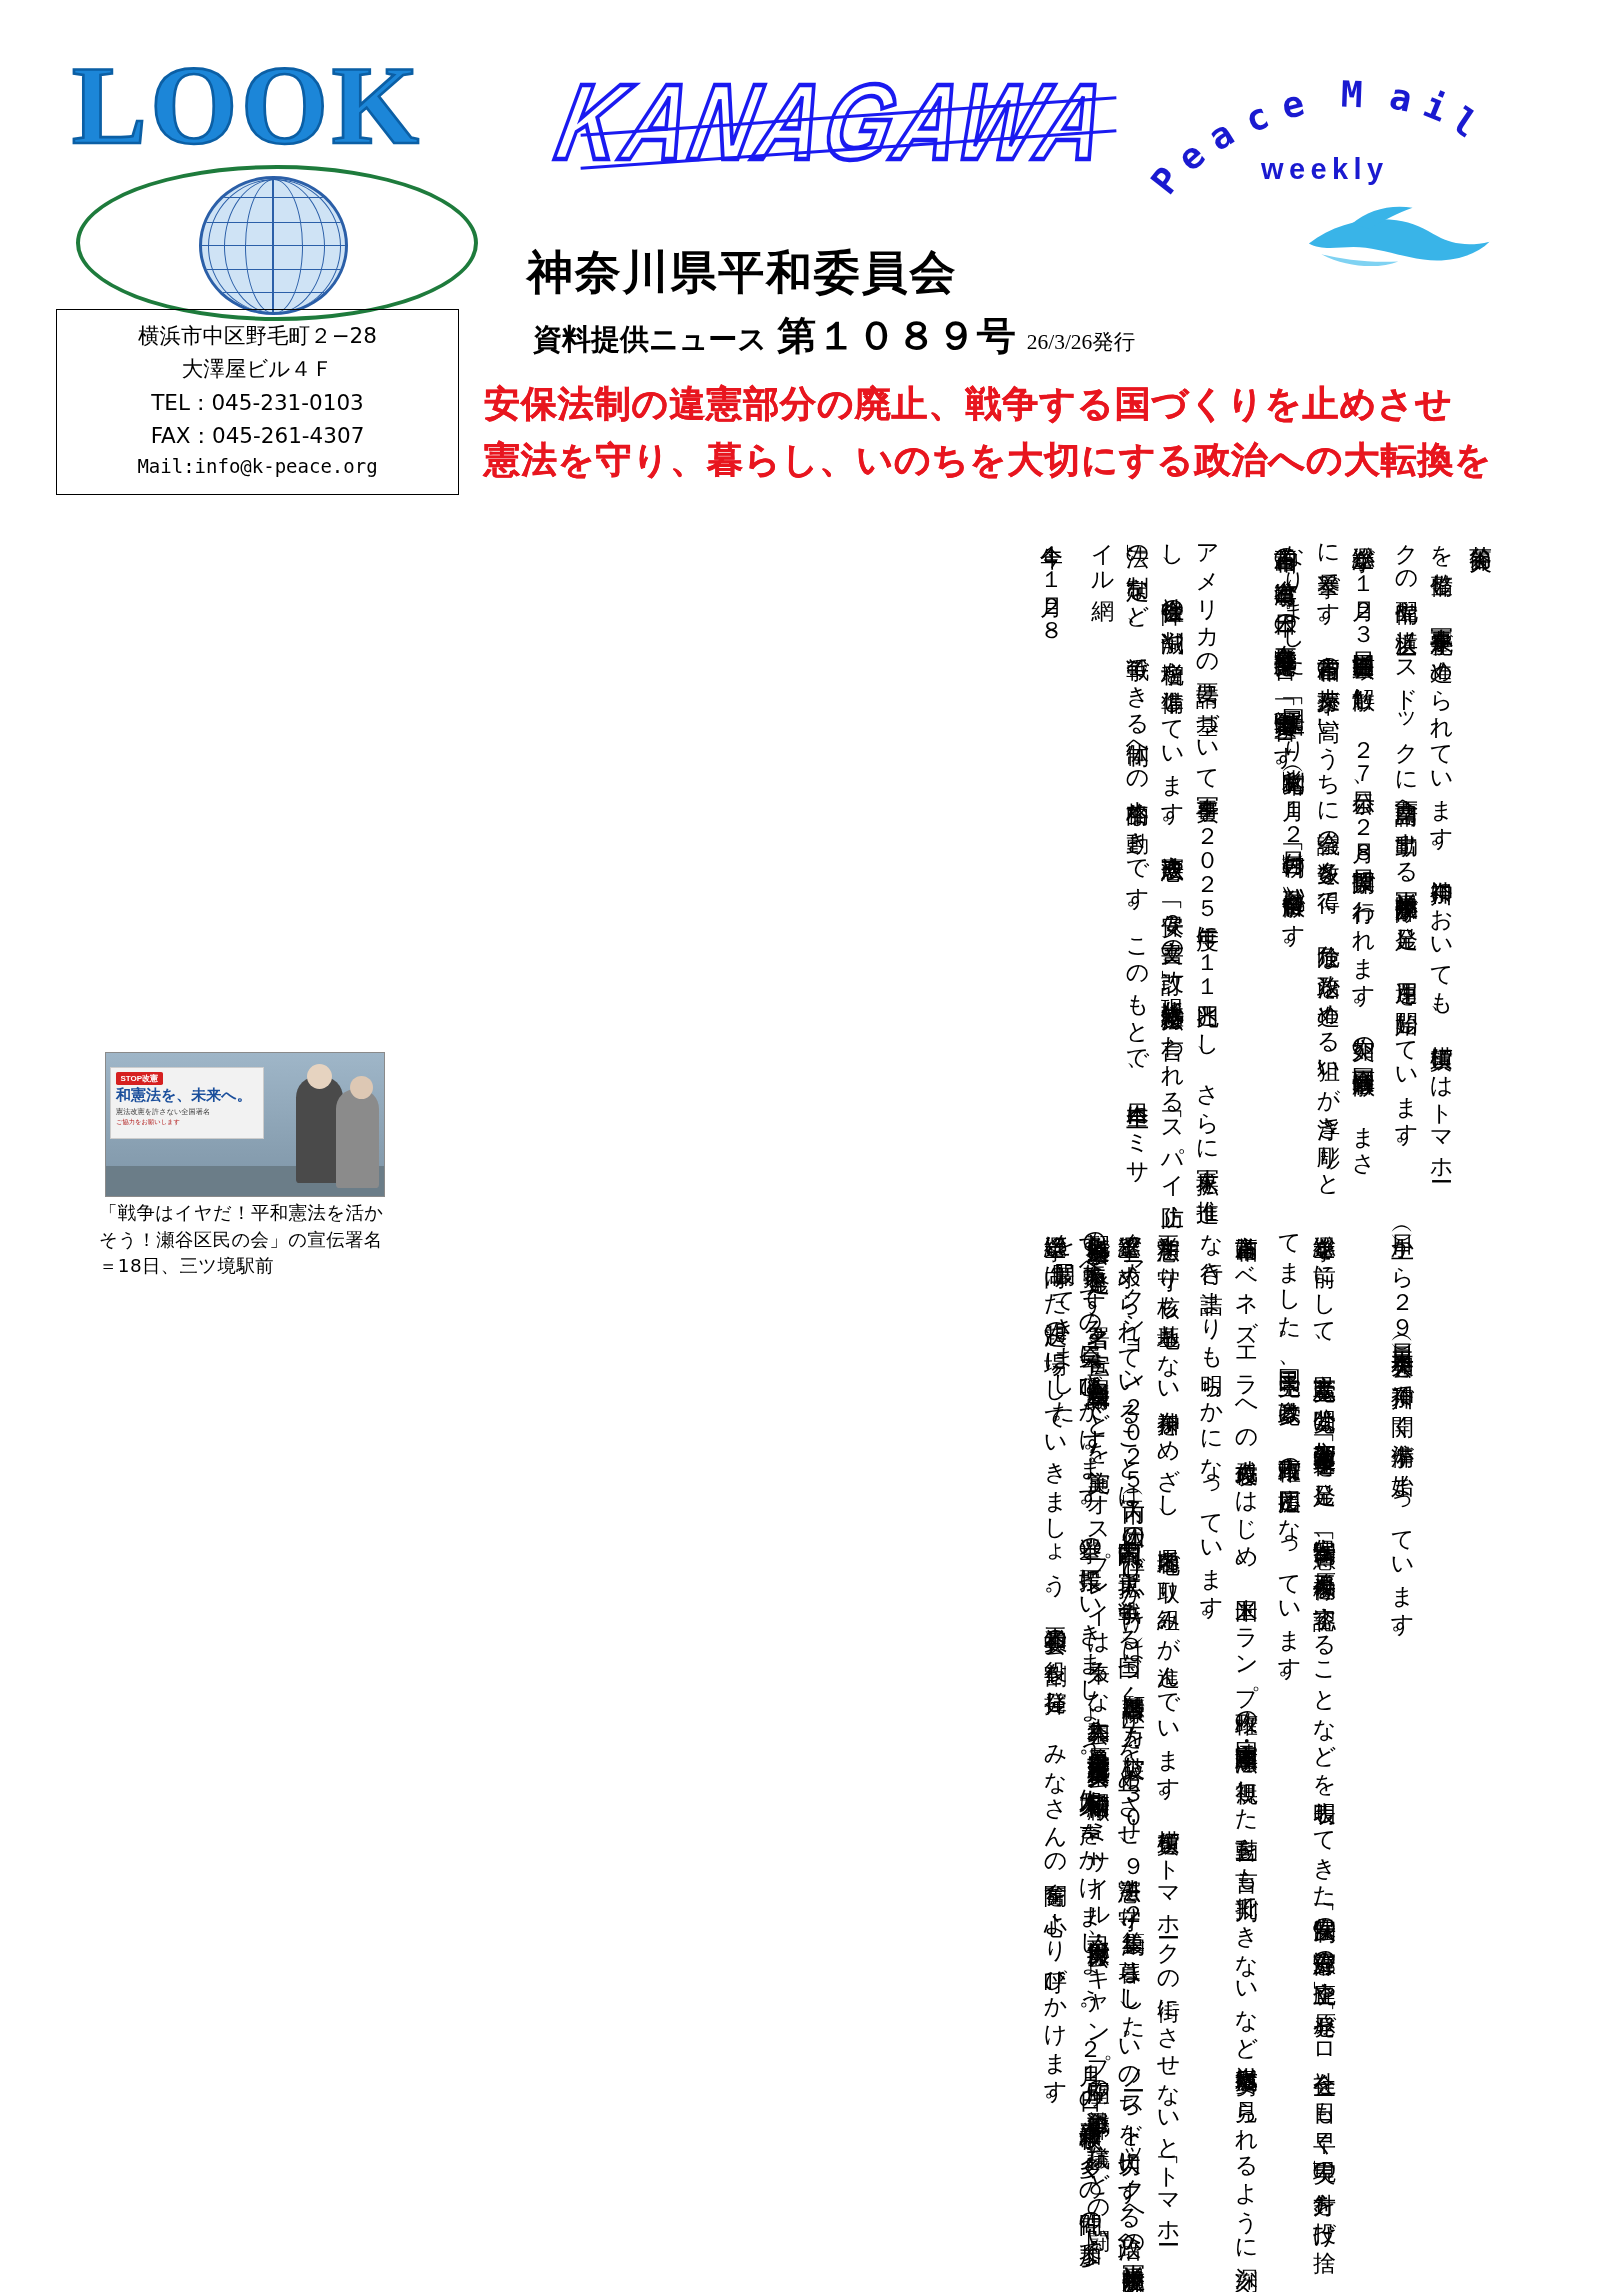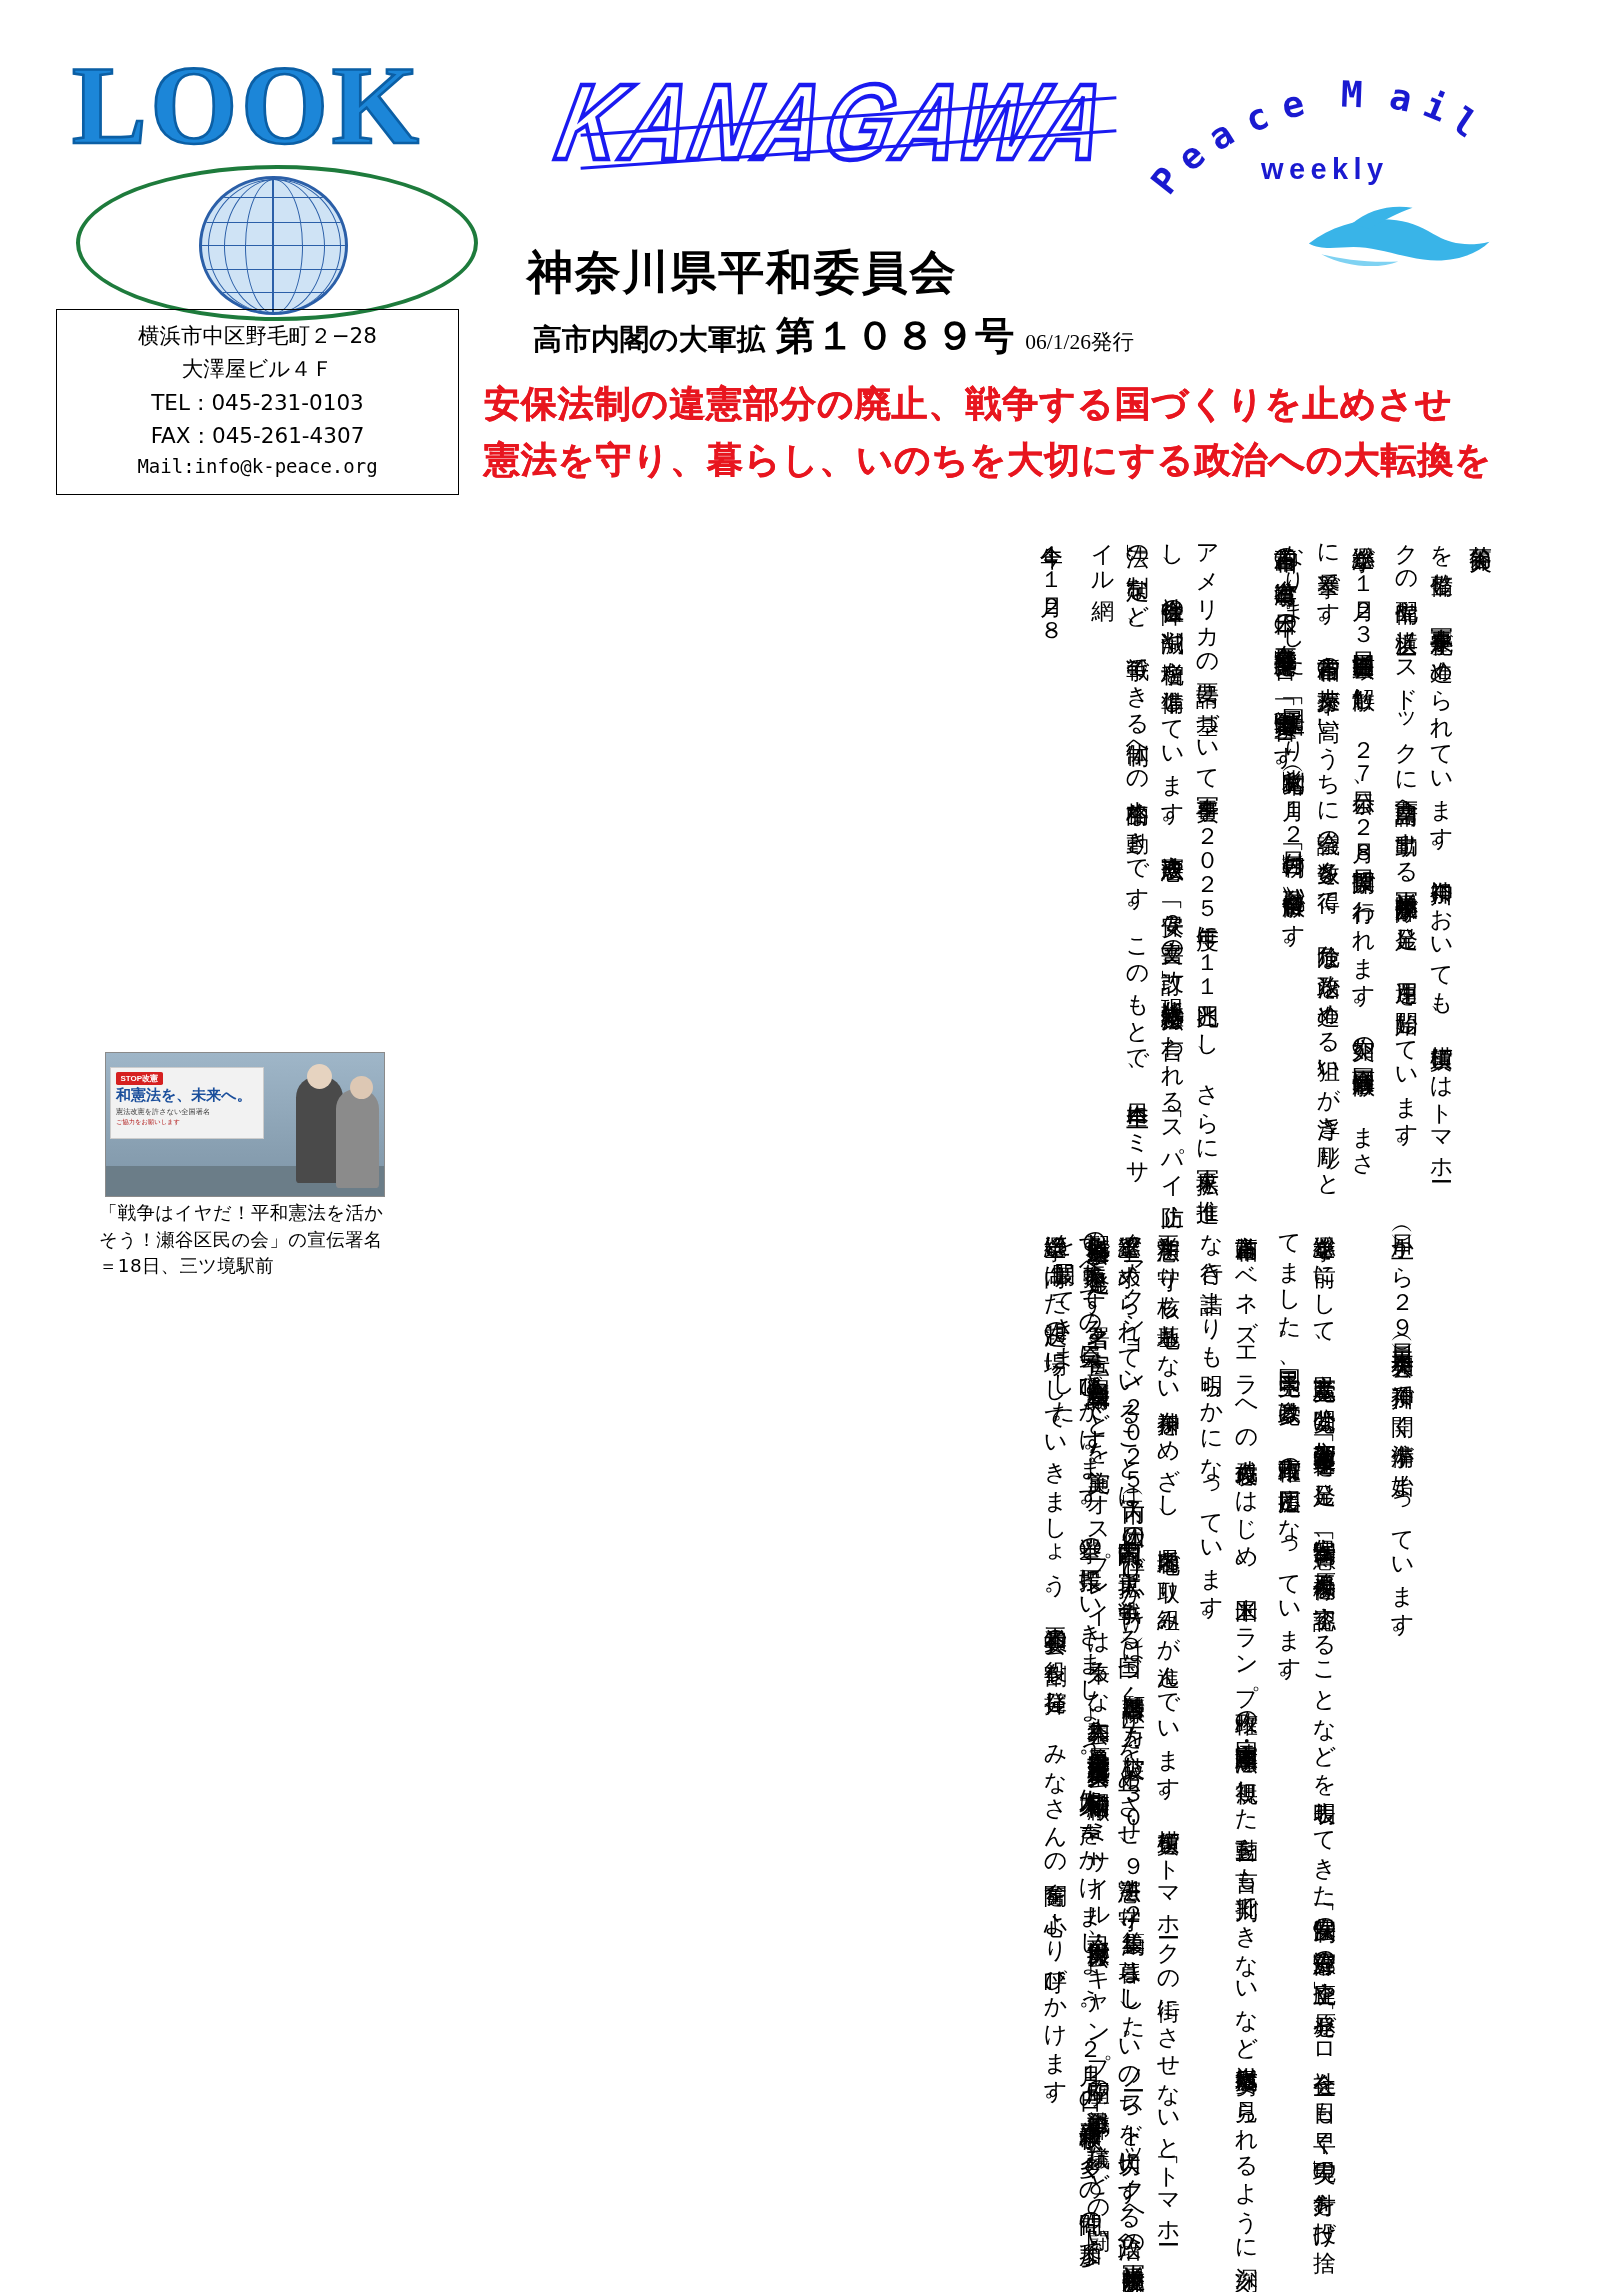--- a/index.html
+++ b/index.html
@@ -426,23 +426,23 @@
       <svg class="dove" viewBox="0 0 230 85">
         <path d="M12 52 C40 30 78 22 110 26 C128 28 142 36 156 44 C170 52 190 56 214 50 C198 66 170 74 140 70 C112 66 86 56 62 56 C44 56 26 60 12 52 Z" fill="#39b4e8"></path>
         <path d="M60 30 C78 14 104 8 128 12 C112 18 94 26 80 36 Z" fill="#39b4e8"></path>
         <path d="M26 64 C50 70 82 74 112 72 C92 80 56 80 26 64 Z" fill="#7fd2f2"></path>
       </svg>
     </div>
 
     <div class="org-name">神奈川県平和委員会</div>
 
     <div class="issue-line">
-      <span>高市内閣の大軍拡</span>
+      <span>資料提供ニュース</span>
       <span class="big">第１０８９号</span>
-      <span class="date">06/1/26発行</span>
+      <span class="date">26/3/26発行</span>
     </div>
   </div>
 
   <div class="addr-box">
     <div class="addr-line">横浜市中区野毛町２−28</div>
     <div class="addr-line">大澤屋ビル４Ｆ</div>
     <div class="addr-line">TEL：045-231-0103</div>
     <div class="addr-line">FAX：045-261-4307</div>
     <div class="addr-line mono">Mail:info@k-peace.org</div>
   </div>

